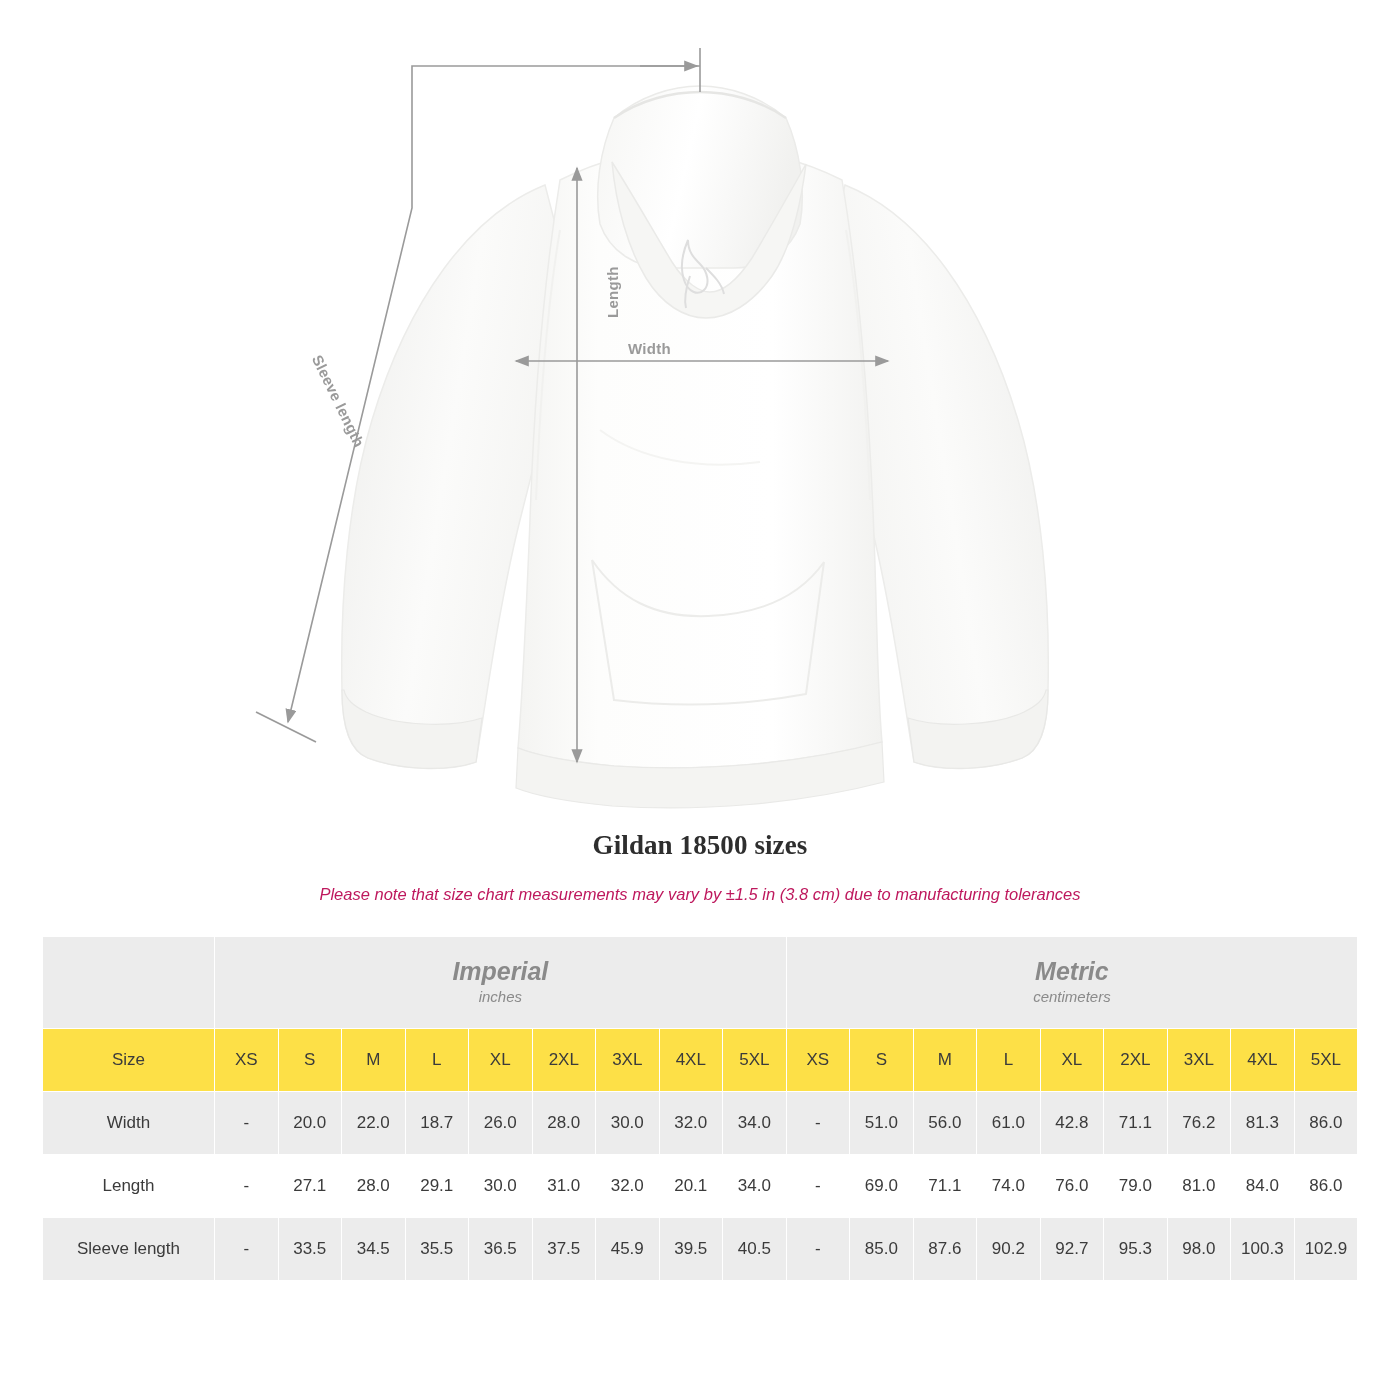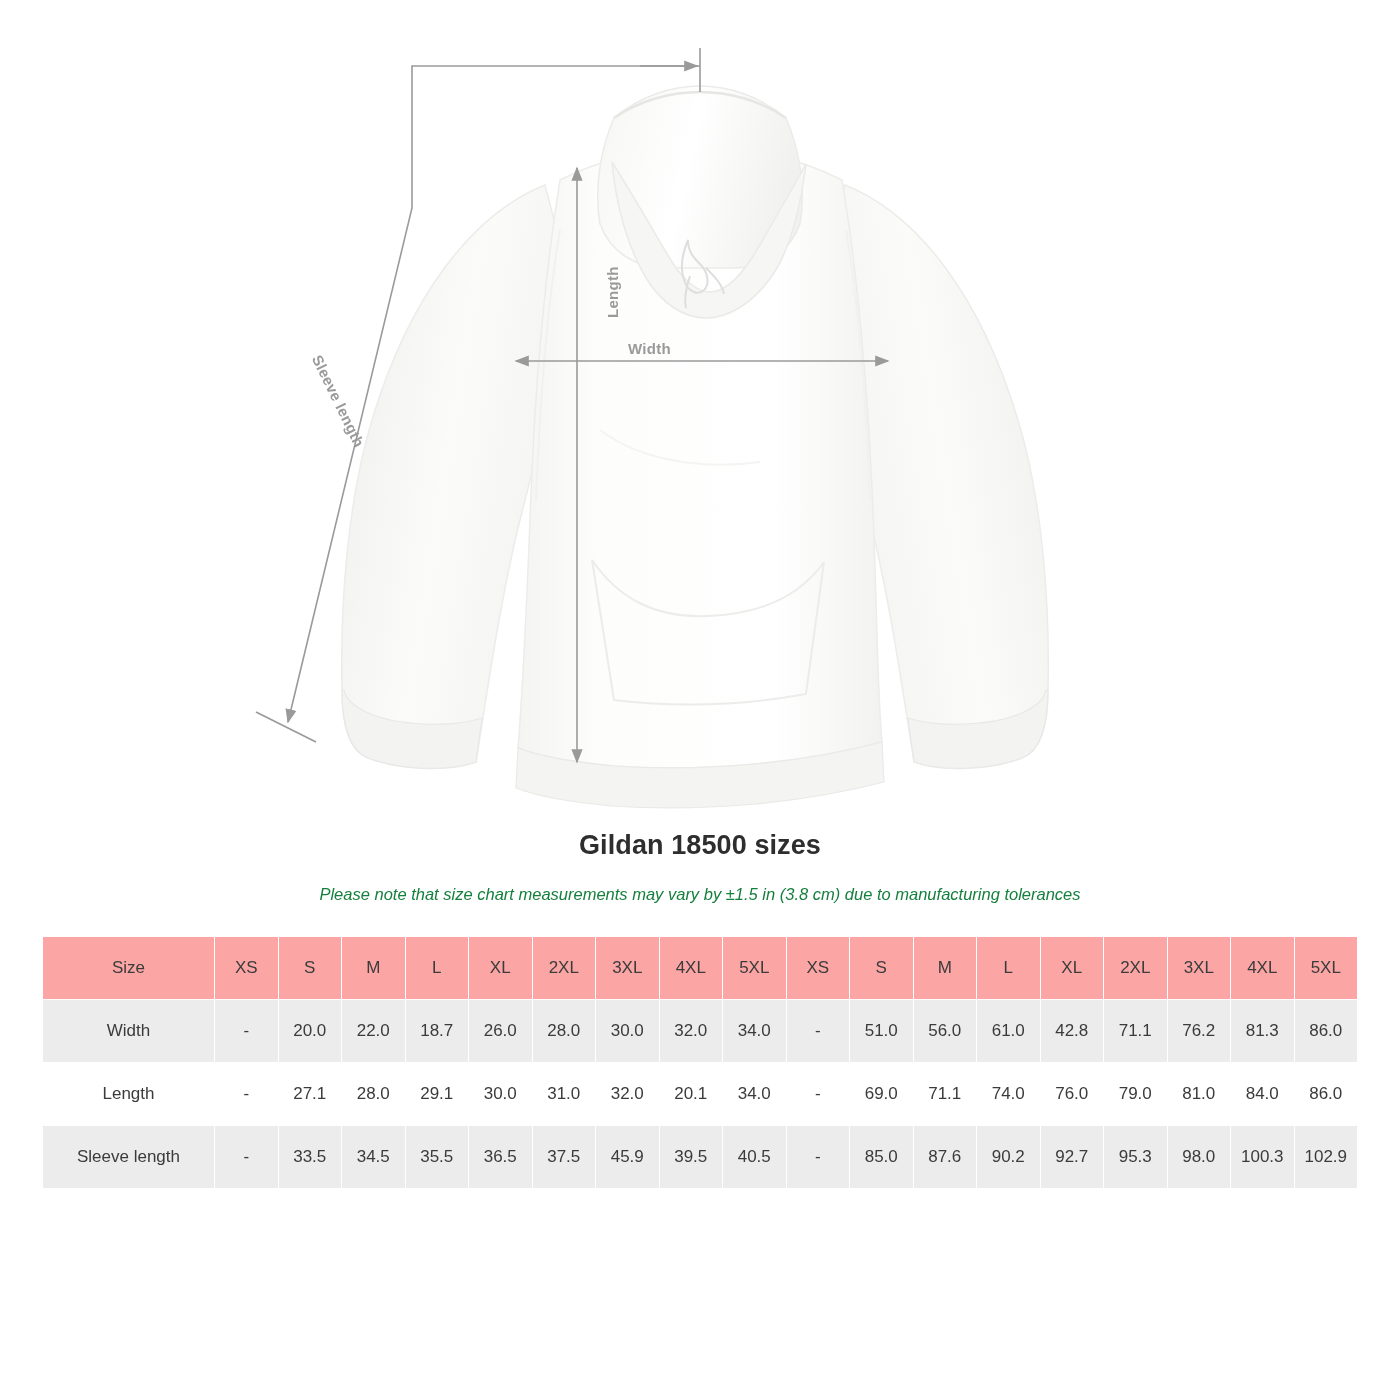--- a/index.html
+++ b/index.html
@@ -49,25 +49,26 @@
   .title-block {
     text-align: center;
     margin-top: 10px;
   }
   .chart-title {
     font-size: 27px;
     font-weight: bold;
     color: #2e2e2e;
     margin: 6px;
     letter-spacing: 0.1px;
+    font-family: Liberation Serif, serif;
   }
   .chart-note {
     font-size: 16.5px;
     font-style: italic;
-    color: #15803d;
+    color: #be185d;
     margin-top: 24px;
   }
 
   
   .table-wrap {
     margin: 32px 42px 0 42px;
   }
   table.size-table {
     border-collapse: collapse;
     width: 1316px;
@@ -93,21 +94,21 @@
     color: #8a8a8a;
     line-height: 1.15;
   }
   .unit-head .unit-sub {
     font-size: 15px;
     font-style: italic;
     color: #8a8a8a;
     line-height: 1.5;
   }
   .size-head td {
-    background: #fca5a5;
+    background: #fde047;
     font-weight: bold;
     font-size: 17px;
     color: #3b3b3b;
     height: 70px;
   }
   .row-shade td {
     background: #ececec;
   }
   .row-plain td {
     background: #ffffff;
@@ -247,20 +248,31 @@
         <col class="c-cell">
         <col class="c-cell">
         <col class="c-cell">
         <col class="c-cell">
       <col class="c-cell">
         <col class="c-cell">
         <col class="c-cell">
         <col class="c-cell">
     </colgroup>
     <tbody>
+      <tr class="unit-head">
+        <td></td>
+        <td colspan="9">
+          <div class="unit-name">Imperial</div>
+          <div class="unit-sub">inches</div>
+        </td>
+        <td colspan="9">
+          <div class="unit-name">Metric</div>
+          <div class="unit-sub">centimeters</div>
+        </td>
+      </tr>
 
       <tr class="size-head">
         <td>Size</td>
         <td>XS</td>
         <td>S</td>
         <td>M</td>
         <td>L</td>
         <td>XL</td>
         <td>2XL</td>
         <td>3XL</td>

